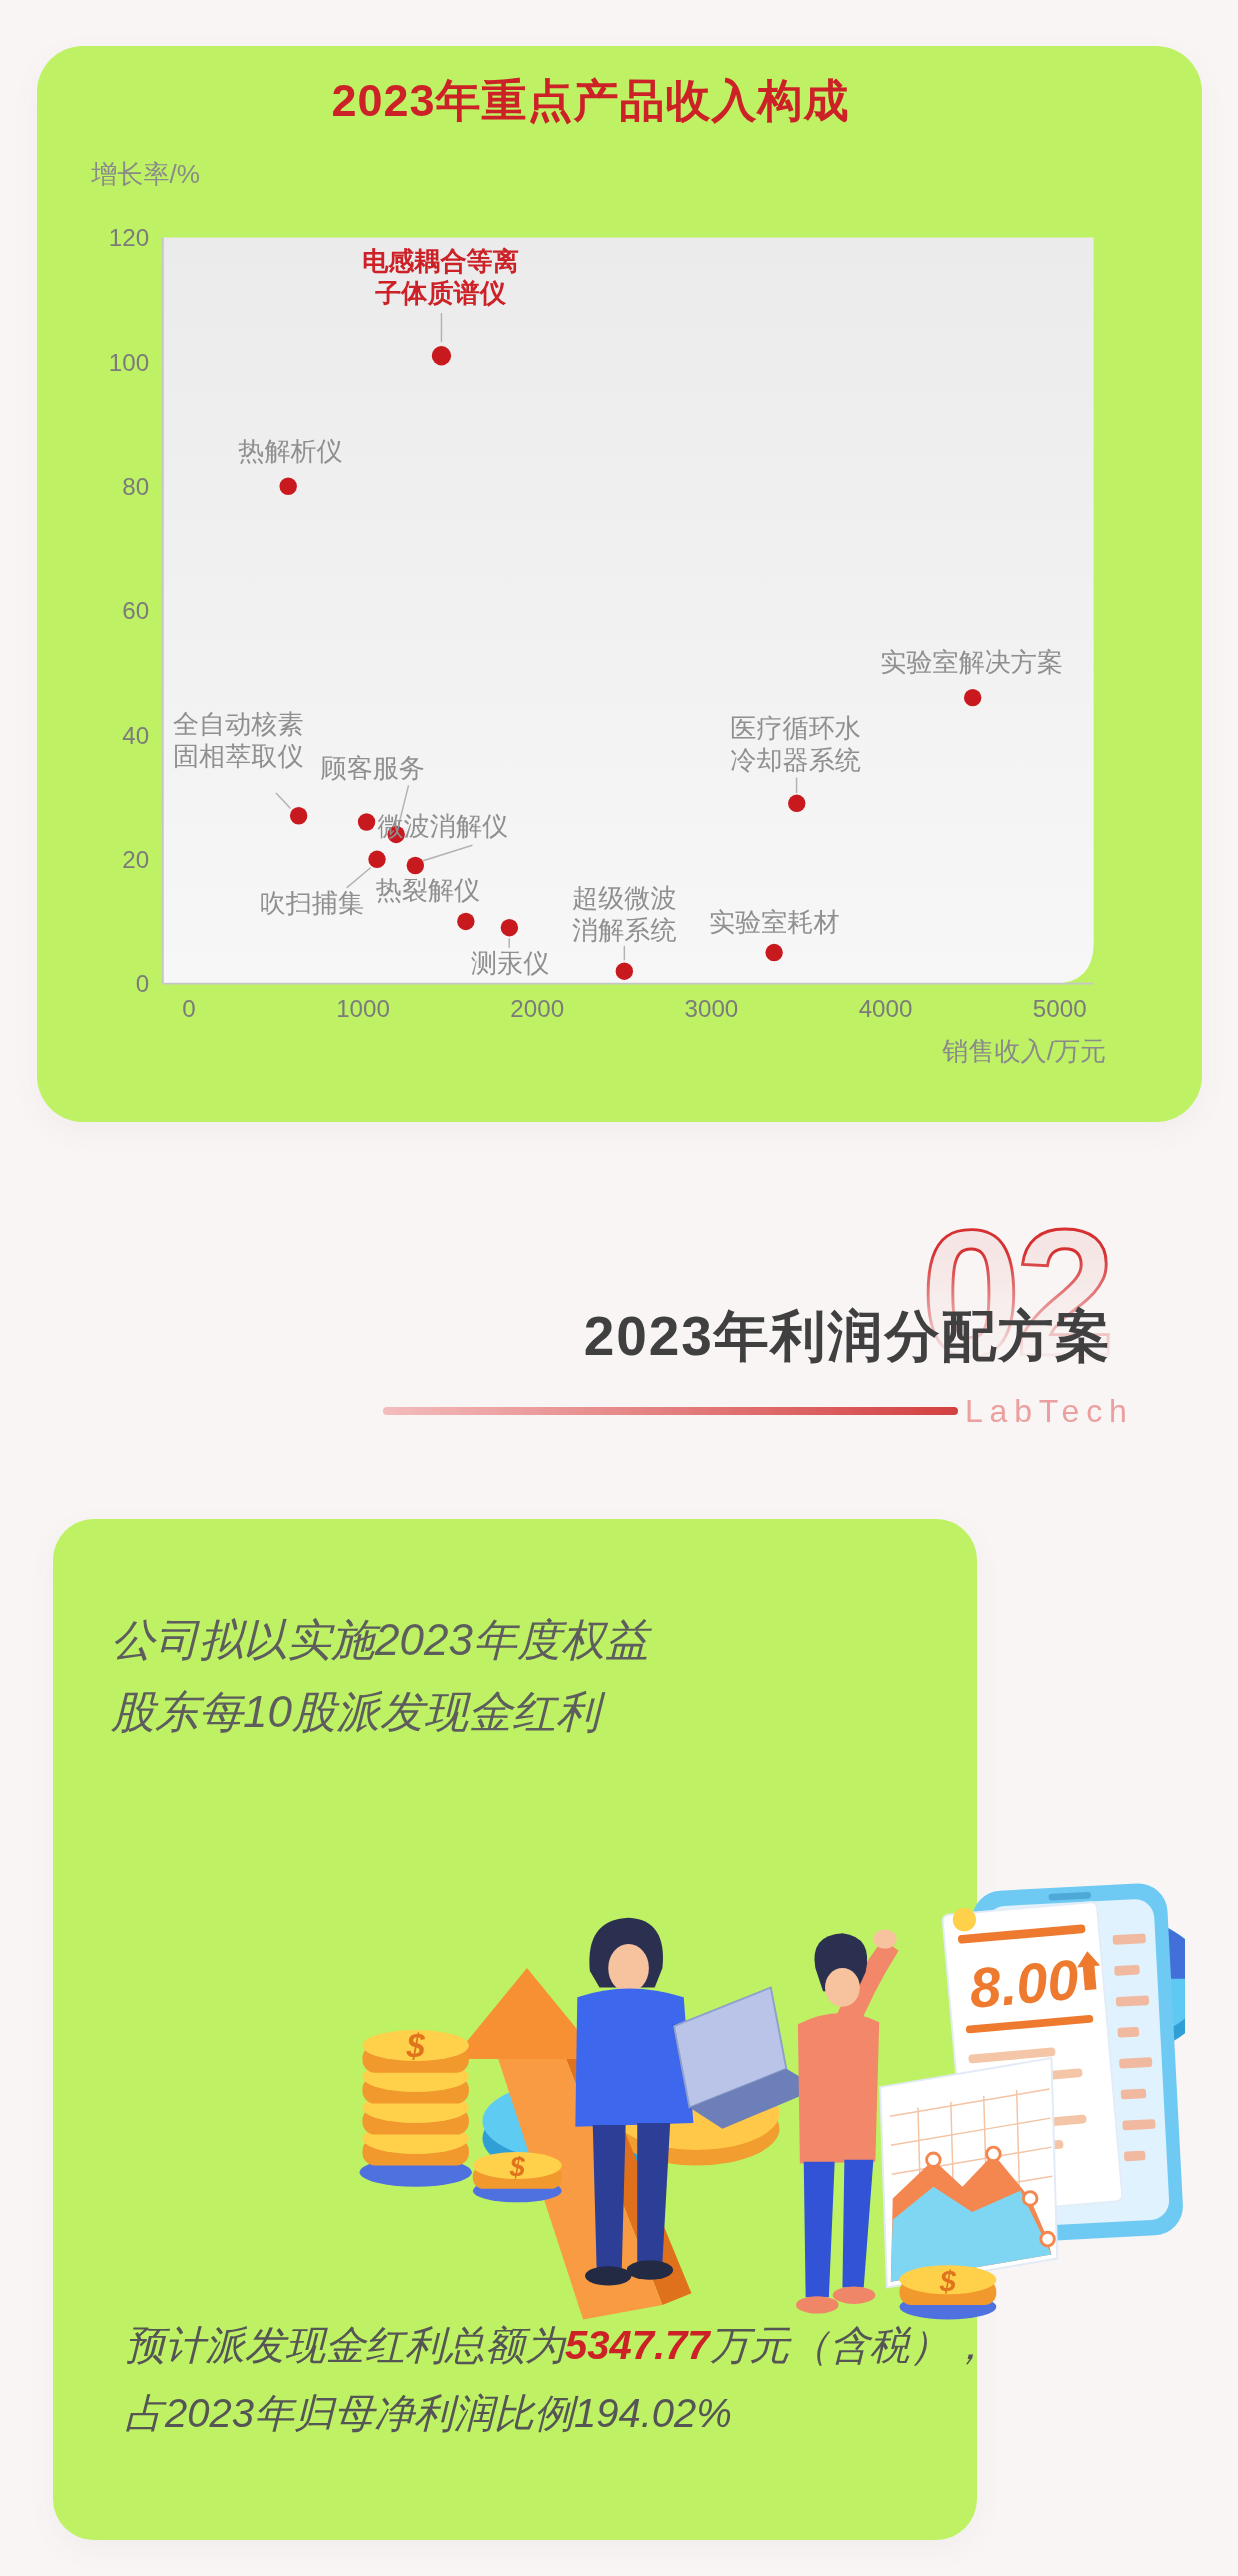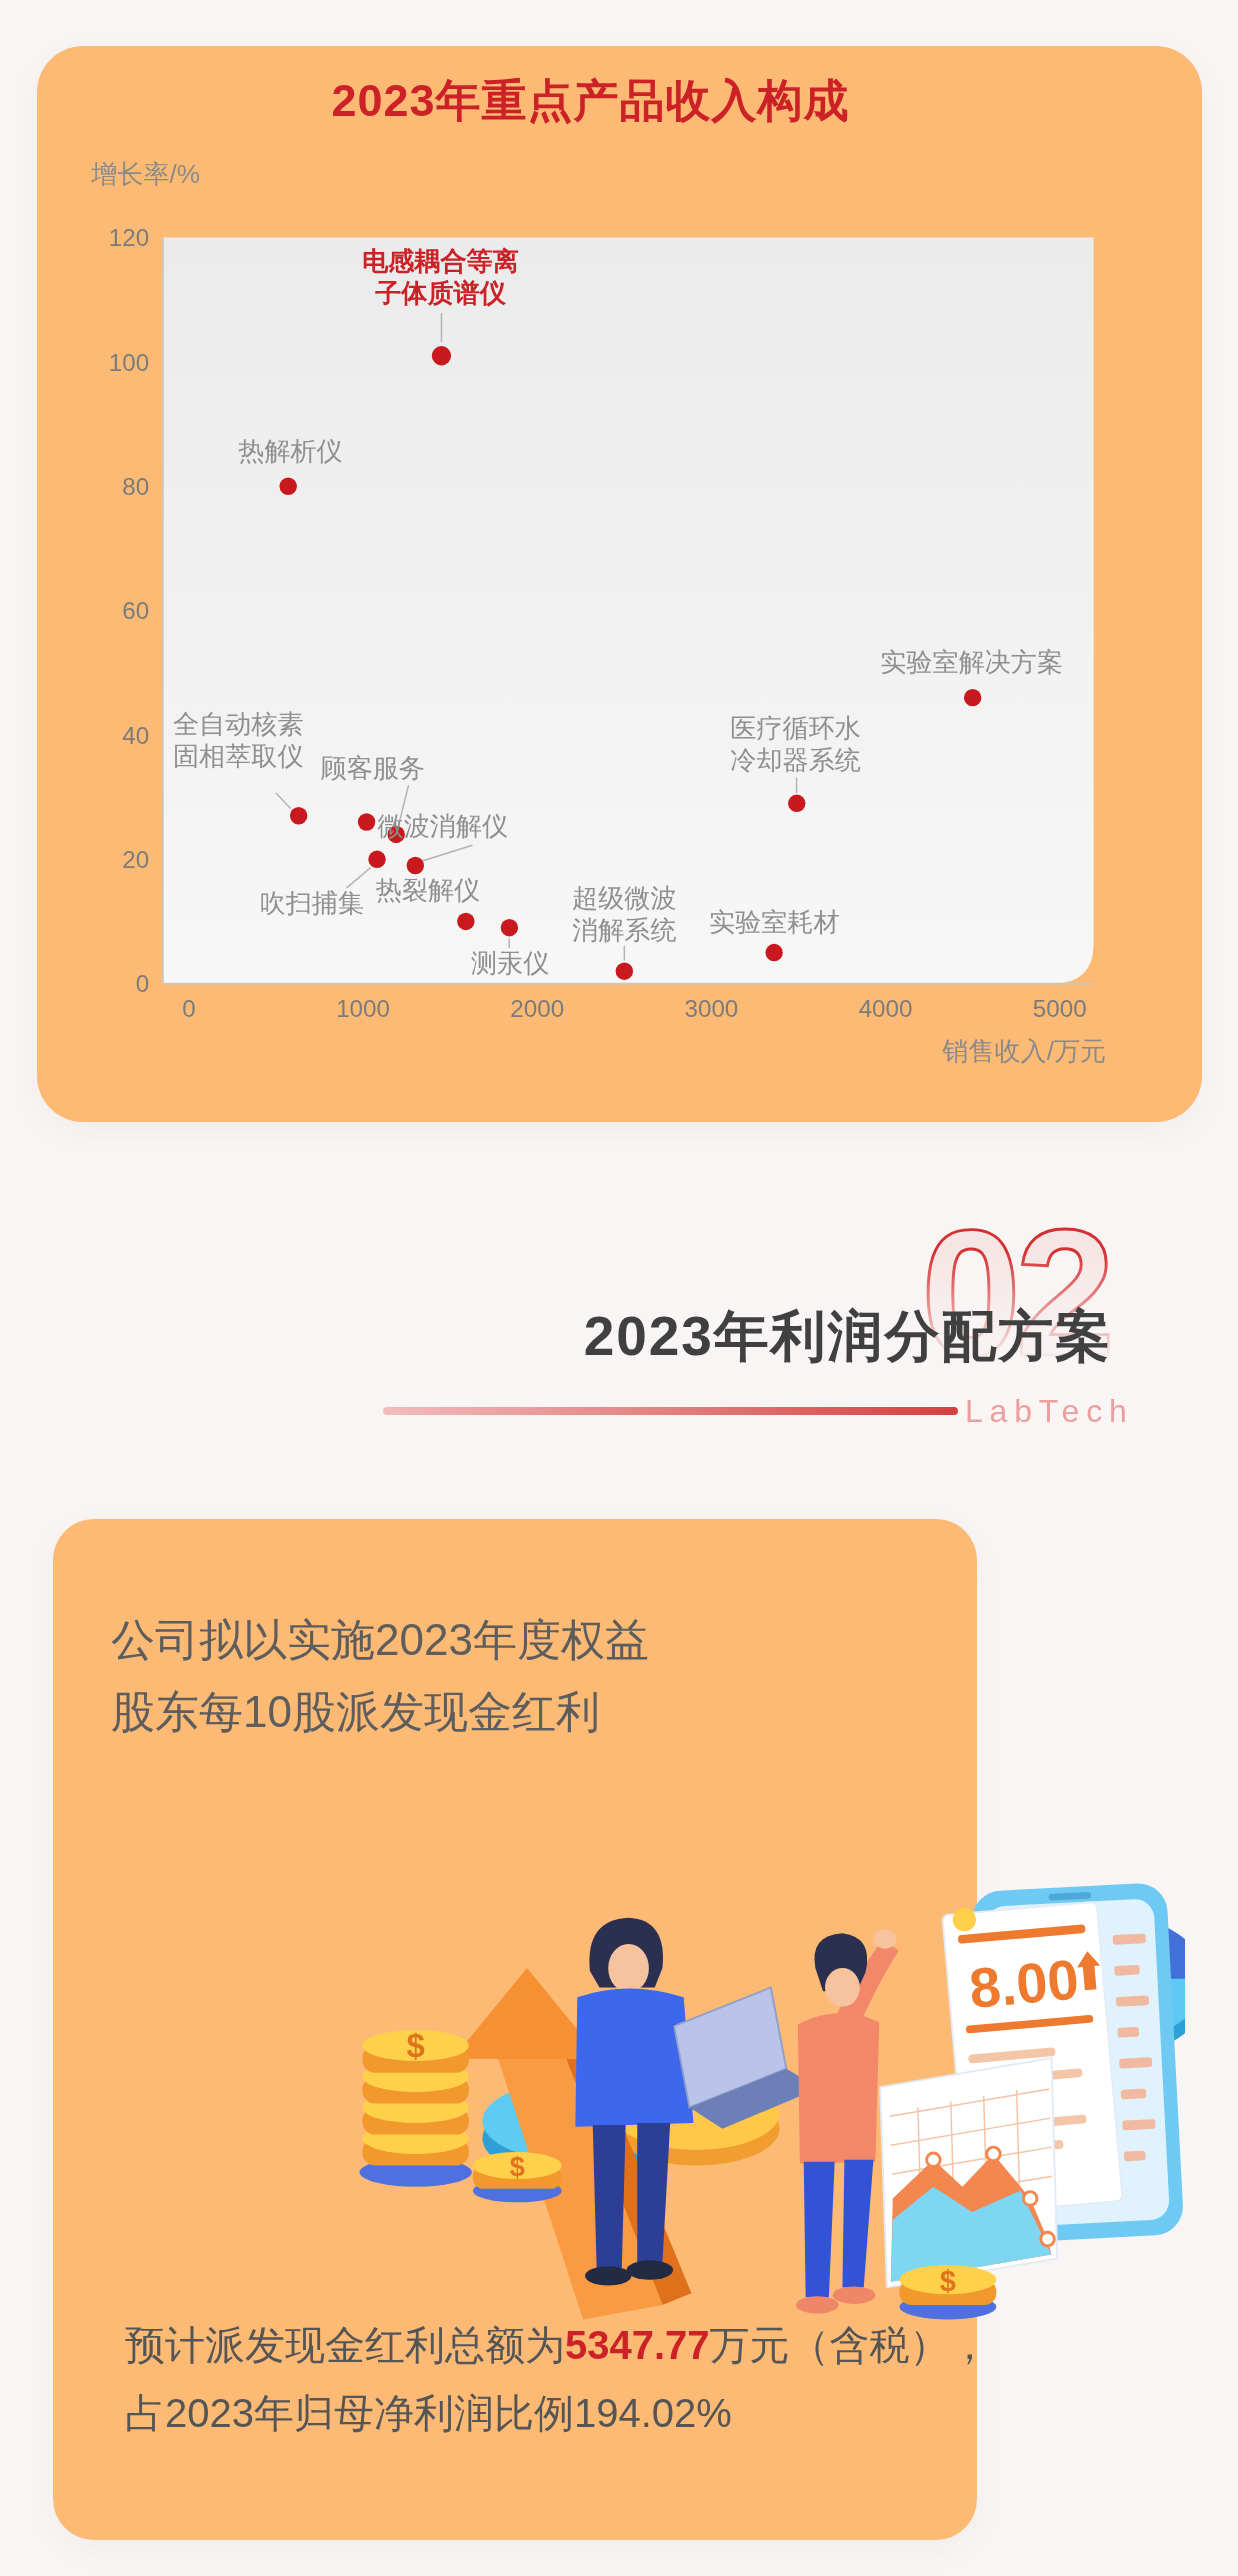--- a/index.html
+++ b/index.html
@@ -1,21 +1,21 @@
 <!DOCTYPE html>
 <html><head>
 <meta charset="utf-8">
 <style>
   html,body{margin:0;padding:0;}
   body{
     width:1238px;height:2576px;position:relative;overflow:hidden;
     background:#f8f5f4;
     font-family:"Liberation Sans","DejaVu Sans",sans-serif;
   }
-  .card{position:absolute;background:#fdba74;box-shadow:0 9.7px 29px rgba(120,90,90,0.05);}
+  .card{position:absolute;background:#bef264;box-shadow:0 9.7px 29px rgba(120,90,90,0.05);}
   #chart-card{left:37px;top:46px;width:1165px;height:1076px;border-radius:46px;}
   #chart-title{
     position:absolute;left:0;right:58px;top:25px;text-align:center;
     font-size:45px;font-weight:bold;color:#cc2127;letter-spacing:1px;
   }
   #chart-svg{position:absolute;left:0;top:0;width:1165px;height:1076px;}
 
   
   #section-number{
     position:absolute;left:921px;top:1211px;width:252px;
@@ -33,21 +33,21 @@
   #section-underline{
     position:absolute;left:383px;top:1407px;width:575px;height:7.7px;border-radius:3.9px;
     background:linear-gradient(90deg,#f3bcbc,#d34040);
   }
   #section-brand{
     position:absolute;left:965px;top:1393px;
     font-size:32px;color:#ec9f9f;letter-spacing:6.8px;font-weight:500;
   }
 
   
-  #dividend-card{left:53px;top:1519px;width:924px;height:1021px;border-radius:41px;}
+  #dividend-card{left:53px;top:1519px;width:924px;height:1021px;border-radius:41px;font-style:italic;}
   #para1{position:absolute;left:58px;top:85px;width:600px;font-size:44px;color:#5d5d5d;}
   #para1 .line{line-height:72px;white-space:nowrap;}
   #para2{position:absolute;left:72px;top:792px;width:1025px;font-size:40px;color:#555555;}
   #para2 .line{line-height:68px;white-space:nowrap;}
   .red{color:#cc2127;font-weight:bold;}
   #illustration{position:absolute;left:203px;top:360px;width:929px;height:455px;}
 </style>
 </head>
 <body>
 

